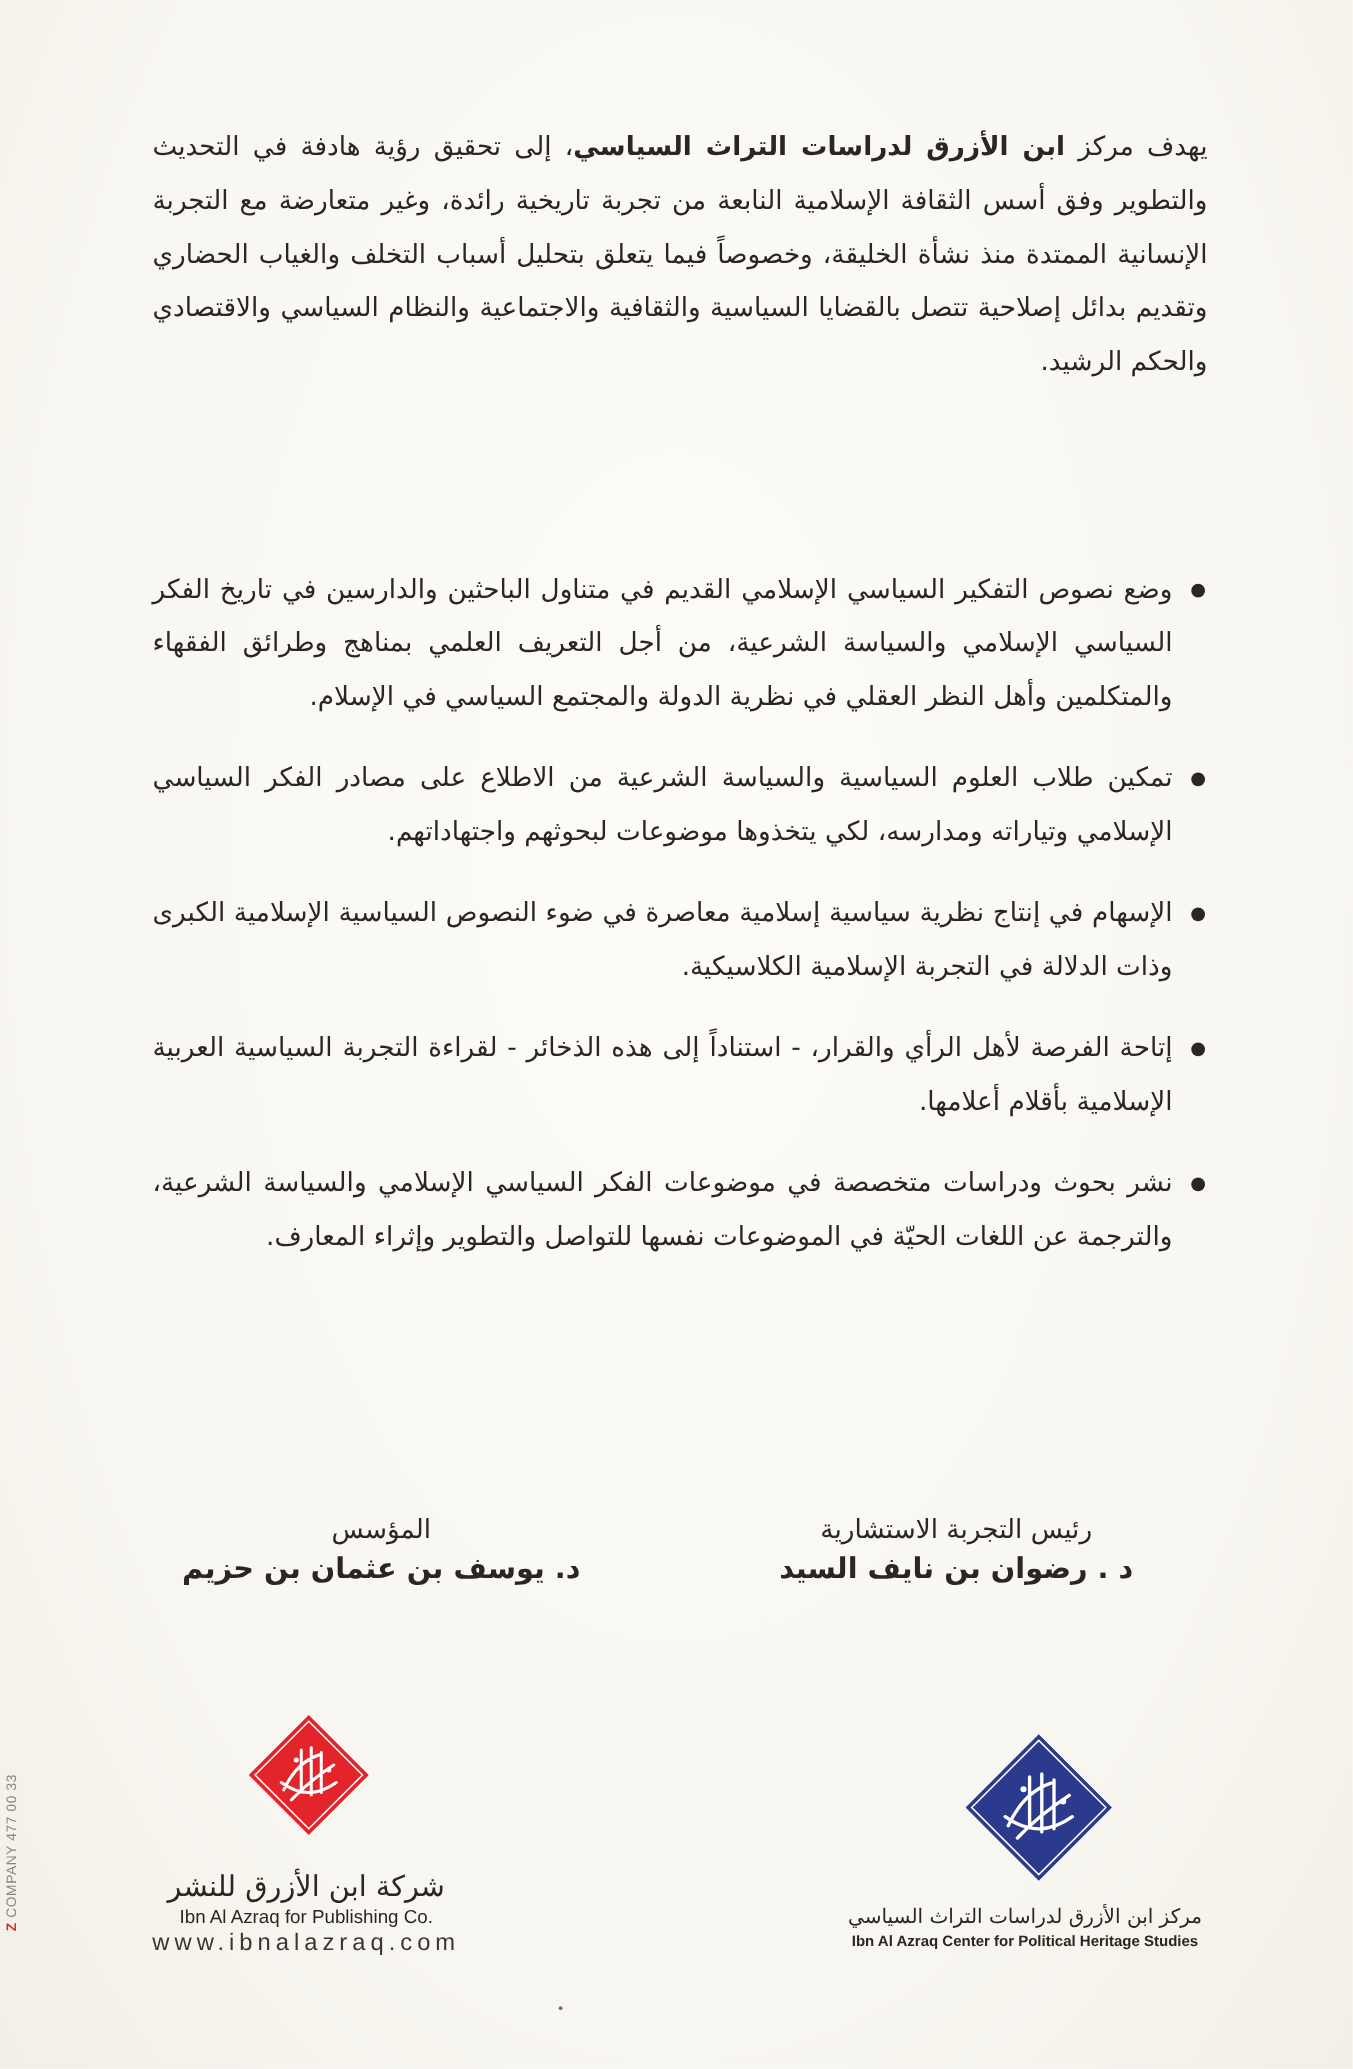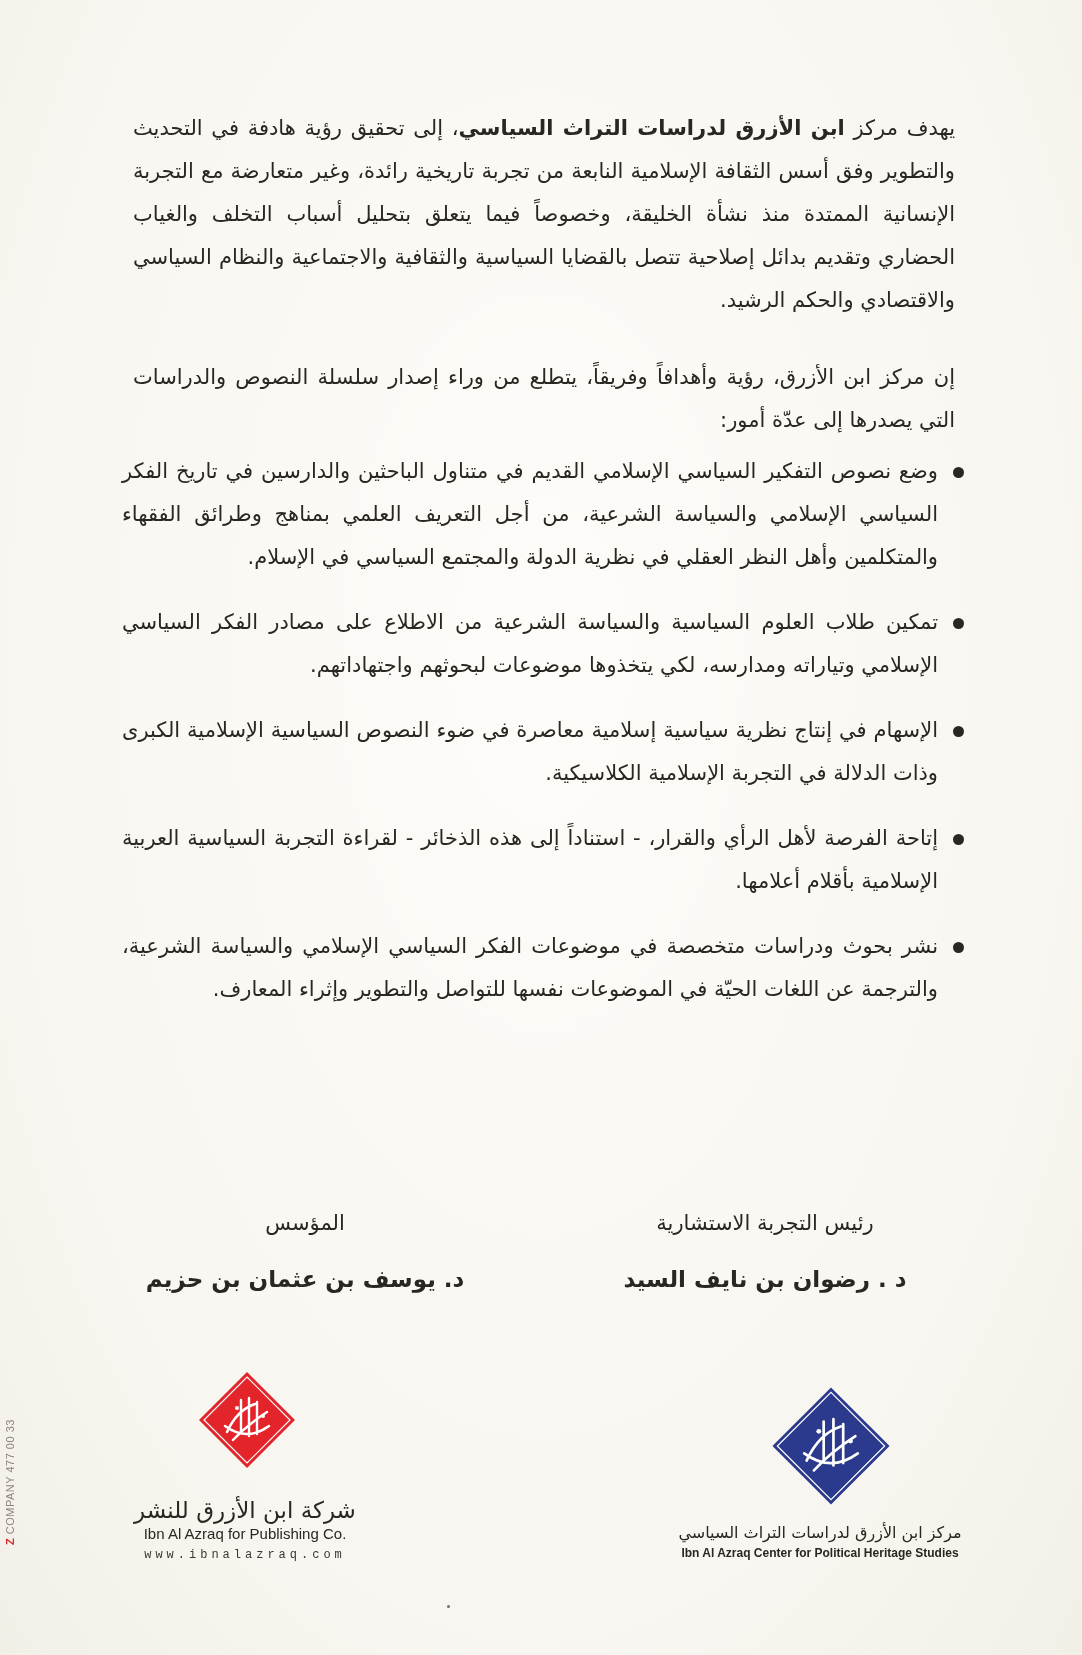--- a/index.html
+++ b/index.html
@@ -12,72 +12,69 @@
     }
     .page {
       position: absolute; left: 0; top: 0; width: 1082px; height: 1655px;
       background: radial-gradient(ellipse at 50% 40%, #fdfcf9 0%, #f8f6f0 70%, #f2efe7 100%);
     }
     .text-block {
       position: absolute; left: 122px; width: 844px;
       direction: rtl; text-align: justify;
       font-size: 21px; line-height: 43px;
     }
-    .text-block p { margin: 11px; text-align-last: right; }
+    .text-block p { margin: 0; text-align-last: right; }
     .intro { top: 96px; }
     .intro .strong { font-weight: bold; }
     .para2 { top: 345px; }
     .bullets { top: 450px; }
     .bullets ul { list-style: none; margin: 0; padding: 0; }
     .bullets li { position: relative; padding-right: 28px; margin-bottom: 22px; }
     .bullets li .bullet-dot {
       position: absolute; right: 2px; top: 17px; width: 11px; height: 11px;
       border-radius: 50%; background: #2a2622;
     }
     .sig {
       position: absolute; direction: rtl; text-align: center;
     }
     .sig .role { font-size: 21px; line-height: 30px; }
-    .sig .name { font-size: 23px; font-weight: bold; line-height: 34px; margin-top: 24px; }
+    .sig .name { font-size: 23px; font-weight: bold; line-height: 34px; margin-top: 0; }
     .sig .site { font-family: "Liberation Sans", sans-serif; font-size: 24px; font-weight: bold; direction: ltr; line-height: 26px; }
     .sig-right { left: 600px; width: 330px; top: 1208px; }
     .sig-left { left: 130px; width: 350px; top: 1208px; }
     .logo { position: absolute; }
     .logo svg { display: block; }
     .logo-red { left: 197px; top: 1370px; }
     .logo-blue { left: 770px; top: 1385px; }
     .caption { position: absolute; text-align: center; }
     .caption-left { left: 110px; width: 270px; top: 1496px; }
     .caption-right { left: 650px; width: 340px; top: 1523px; }
     .cap-ar { direction: rtl; font-size: 23px; line-height: 28px; color: #2a2622; }
     .cap-en { font-family: "Liberation Sans", sans-serif; font-size: 15px; line-height: 20px; color: #2a2622; }
     .cap-en.bold { font-weight: bold; font-size: 12px; }
-    .cap-url { font-family: Liberation Mono, monospace; font-size: 12px; letter-spacing: 4px; color: #3a3632; line-height: 22px; }
+    .cap-url { font-family: Liberation Sans, sans-serif; font-size: 19px; letter-spacing: 4px; color: #3a3632; line-height: 22px; }
     .cap-ar.small { font-size: 16px; line-height: 20px; }
     .vertical-code {
       position: absolute; left: 4px; top: 1545px;
       transform-origin: left top; transform: rotate(-90deg);
       font-family: "Liberation Sans", sans-serif; font-size: 11px; color: #8a8580;
       white-space: nowrap; letter-spacing: 0.5px;
     }
     .vertical-code .z { color: #d42b2b; font-weight: bold; }
     .speck { position: absolute; left: 447px; top: 1605px; width: 3px; height: 3px; background: #7a6a5a; border-radius: 50%; }
   </style>
 </head>
 <body>
 
 <div class="page">
 
   <div class="text-block intro">
     <p><span>يهدف مركز </span><span class="strong">ابن الأزرق لدراسات التراث السياسي</span><span>، إلى تحقيق رؤية هادفة في التحديث والتطوير وفق أسس الثقافة الإسلامية النابعة من تجربة تاريخية رائدة، وغير متعارضة مع التجربة الإنسانية الممتدة منذ نشأة الخليقة، وخصوصاً فيما يتعلق بتحليل أسباب التخلف والغياب الحضاري وتقديم بدائل إصلاحية تتصل بالقضايا السياسية والثقافية والاجتماعية والنظام السياسي والاقتصادي والحكم الرشيد.</span></p>
   </div>
 
-  <div class="text-block para2">
-    <p>إن مركز ابن الأزرق، رؤية وأهدافاً وفريقاً، يتطلع من وراء إصدار سلسلة النصوص والدراسات التي يصدرها إلى عدّة أمور:</p>
-  </div>
 
   <div class="text-block bullets">
     <ul>
       <li><span class="bullet-dot"></span><span>وضع نصوص التفكير السياسي الإسلامي القديم في متناول الباحثين والدارسين في تاريخ الفكر السياسي الإسلامي والسياسة الشرعية، من أجل التعريف العلمي بمناهج وطرائق الفقهاء والمتكلمين وأهل النظر العقلي في نظرية الدولة والمجتمع السياسي في الإسلام.</span></li>
       <li><span class="bullet-dot"></span><span>تمكين طلاب العلوم السياسية والسياسة الشرعية من الاطلاع على مصادر الفكر السياسي الإسلامي وتياراته ومدارسه، لكي يتخذوها موضوعات لبحوثهم واجتهاداتهم.</span></li>
       <li><span class="bullet-dot"></span><span>الإسهام في إنتاج نظرية سياسية إسلامية معاصرة في ضوء النصوص السياسية الإسلامية الكبرى وذات الدلالة في التجربة الإسلامية الكلاسيكية.</span></li>
       <li><span class="bullet-dot"></span><span>إتاحة الفرصة لأهل الرأي والقرار، - استناداً إلى هذه الذخائر - لقراءة التجربة السياسية العربية الإسلامية بأقلام أعلامها.</span></li>
       <li><span class="bullet-dot"></span><span>نشر بحوث ودراسات متخصصة في موضوعات الفكر السياسي الإسلامي والسياسة الشرعية، والترجمة عن اللغات الحيّة في الموضوعات نفسها للتواصل والتطوير وإثراء المعارف.</span></li>
     </ul>
   </div>

